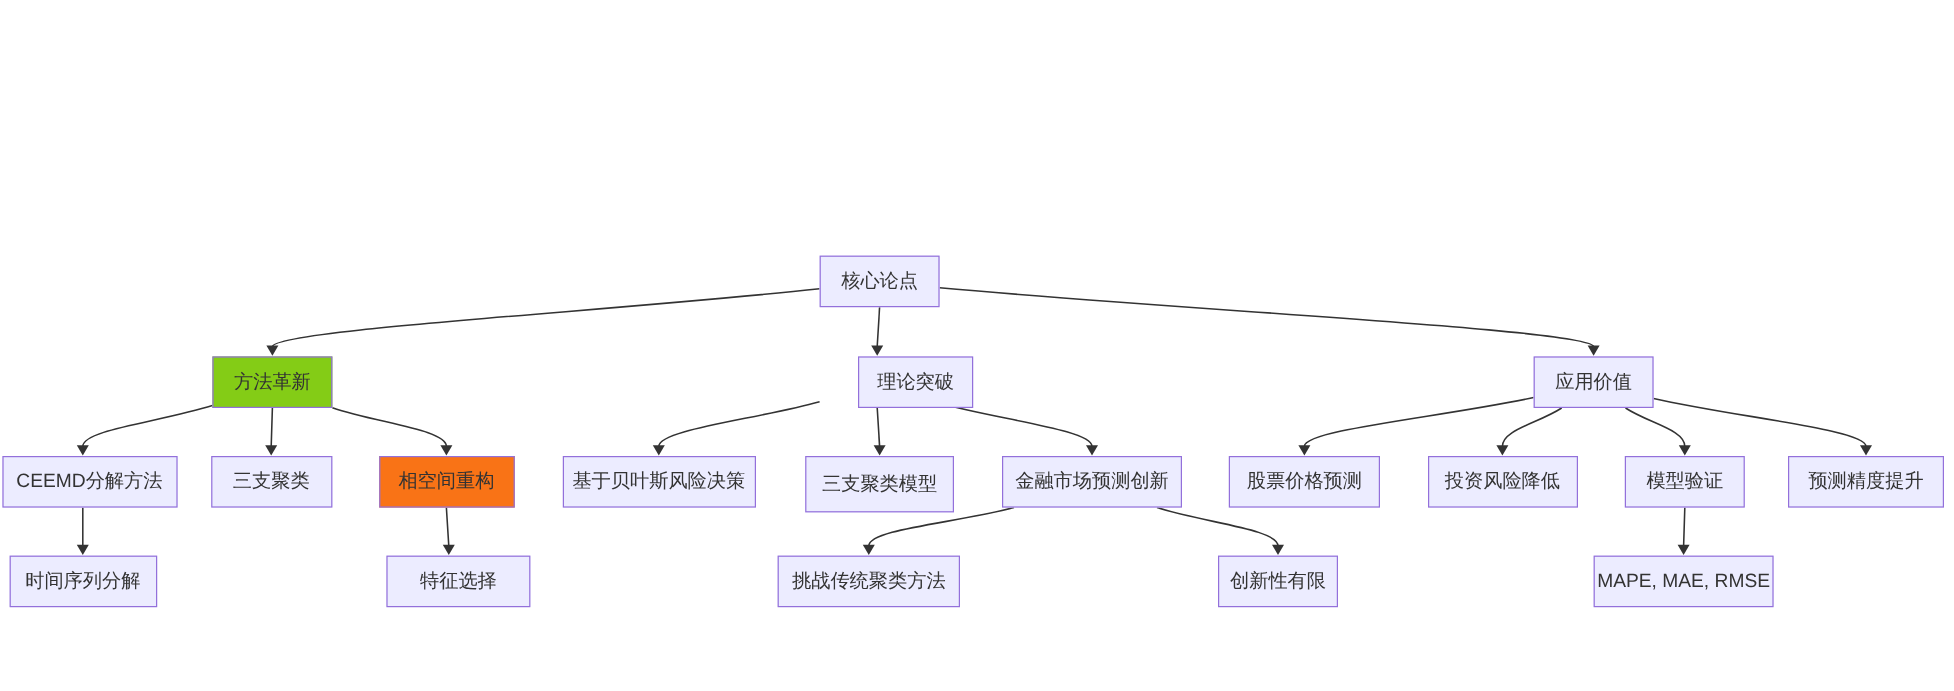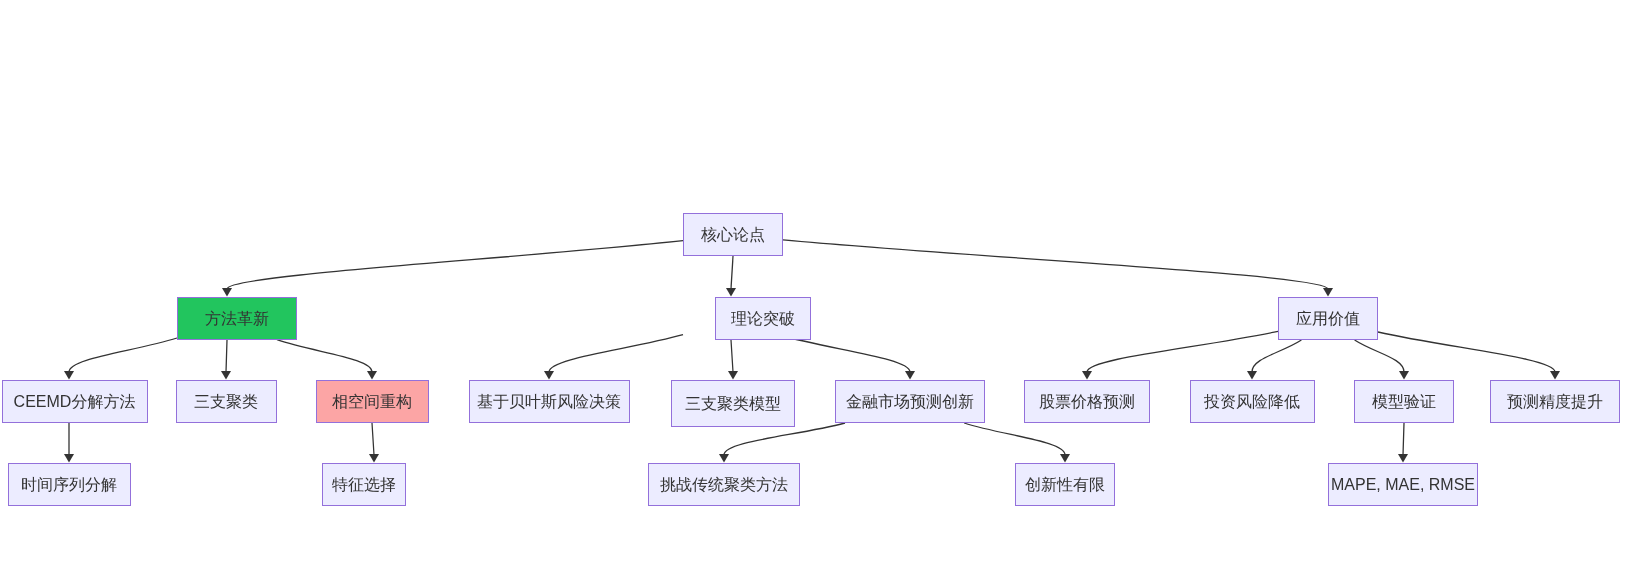--- a/index.html
+++ b/index.html
@@ -103,32 +103,32 @@
         <path d="M1378,332 C1448.8,348 1555,358 1555,372" fill="none" stroke="#333333" stroke-width="1.3"></path>
         <polygon points="1550,371 1560,371 1555,379.5" fill="#333333"></polygon>
       </g>
       <g>
         <path d="M1404,423 L1403,455" fill="none" stroke="#333333" stroke-width="1.3"></path>
         <polygon points="1398,454 1408,454 1403,462.5" fill="#333333"></polygon>
       </g>
     </svg>
   <div>
       <div class="node" style="left: 683px; top: 213px; width: 100px; height: 43px; background: rgb(236, 236, 255); border-color: rgb(147, 112, 219); color: rgb(51, 51, 51);">核心论点</div>
-      <div class="node" style="left: 177px; top: 297px; width: 120px; height: 43px; background: #22c55e; border-color: rgb(147, 112, 219); color: rgb(51, 51, 51);">方法革新</div>
+      <div class="node" style="left: 177px; top: 297px; width: 100px; height: 43px; background: #84cc16; border-color: rgb(147, 112, 219); color: rgb(51, 51, 51);">方法革新</div>
       <div class="node" style="left: 683px; top: 297px; width: 96px; height: 43px; background: rgb(236, 236, 255); border-color: rgb(147, 112, 219); color: rgb(51, 51, 51); margin-left: 32px;">理论突破</div>
       <div class="node" style="left: 1278px; top: 297px; width: 100px; height: 43px; background: rgb(236, 236, 255); border-color: rgb(147, 112, 219); color: rgb(51, 51, 51);">应用价值</div>
       <div class="node" style="left: 1.5px; top: 380px; width: 146px; height: 43px; background: rgb(236, 236, 255); border-color: rgb(147, 112, 219); color: rgb(51, 51, 51);">CEEMD分解方法</div>
       <div class="node" style="left: 175.5px; top: 380px; width: 101px; height: 43px; background: rgb(236, 236, 255); border-color: rgb(147, 112, 219); color: rgb(51, 51, 51);">三支聚类</div>
-      <div class="node" style="left: 315.5px; top: 380px; width: 113px; height: 43px; background: #fca5a5; border-color: rgb(147, 112, 219); color: rgb(51, 51, 51);">相空间重构</div>
+      <div class="node" style="left: 315.5px; top: 380px; width: 113px; height: 43px; background: #f97316; border-color: rgb(147, 112, 219); color: rgb(51, 51, 51);">相空间重构</div>
       <div class="node" style="left: 468.5px; top: 380px; width: 161px; height: 43px; background: rgb(236, 236, 255); border-color: rgb(147, 112, 219); color: rgb(51, 51, 51);">基于贝叶斯风险决策</div>
       <div class="node" style="left: 671px; top: 380px; width: 124px; height: 47px; background: rgb(236, 236, 255); border-color: rgb(147, 112, 219); color: rgb(51, 51, 51);">三支聚类模型</div>
       <div class="node" style="left: 835px; top: 380px; width: 150px; height: 43px; background: rgb(236, 236, 255); border-color: rgb(147, 112, 219); color: rgb(51, 51, 51);">金融市场预测创新</div>
       <div class="node" style="left: 1024px; top: 380px; width: 126px; height: 43px; background: rgb(236, 236, 255); border-color: rgb(147, 112, 219); color: rgb(51, 51, 51);">股票价格预测</div>
       <div class="node" style="left: 1189.5px; top: 380px; width: 125px; height: 43px; background: rgb(236, 236, 255); border-color: rgb(147, 112, 219); color: rgb(51, 51, 51);">投资风险降低</div>
       <div class="node" style="left: 1354px; top: 380px; width: 100px; height: 43px; background: rgb(236, 236, 255); border-color: rgb(147, 112, 219); color: rgb(51, 51, 51);">模型验证</div>
       <div class="node" style="left: 1490px; top: 380px; width: 130px; height: 43px; background: rgb(236, 236, 255); border-color: rgb(147, 112, 219); color: rgb(51, 51, 51);">预测精度提升</div>
       <div class="node" style="left: 7.5px; top: 463px; width: 123px; height: 43px; background: rgb(236, 236, 255); border-color: rgb(147, 112, 219); color: rgb(51, 51, 51);">时间序列分解</div>
-      <div class="node" style="left: 322px; top: 463px; width: 84px; height: 43px; background: rgb(236, 236, 255); border-color: rgb(147, 112, 219); color: rgb(51, 51, 51);">特征选择</div>
+      <div class="node" style="left: 322px; top: 463px; width: 120px; height: 43px; background: rgb(236, 236, 255); border-color: rgb(147, 112, 219); color: rgb(51, 51, 51);">特征选择</div>
       <div class="node" style="left: 648px; top: 463px; width: 152px; height: 43px; background: rgb(236, 236, 255); border-color: rgb(147, 112, 219); color: rgb(51, 51, 51);">挑战传统聚类方法</div>
       <div class="node" style="left: 1015px; top: 463px; width: 100px; height: 43px; background: rgb(236, 236, 255); border-color: rgb(147, 112, 219); color: rgb(51, 51, 51);">创新性有限</div>
       <div class="node" style="left: 1328px; top: 463px; width: 150px; height: 43px; background: rgb(236, 236, 255); border-color: rgb(147, 112, 219); color: rgb(51, 51, 51);">MAPE, MAE, RMSE</div>
     </div>
 </div>
 
 </body></html>

